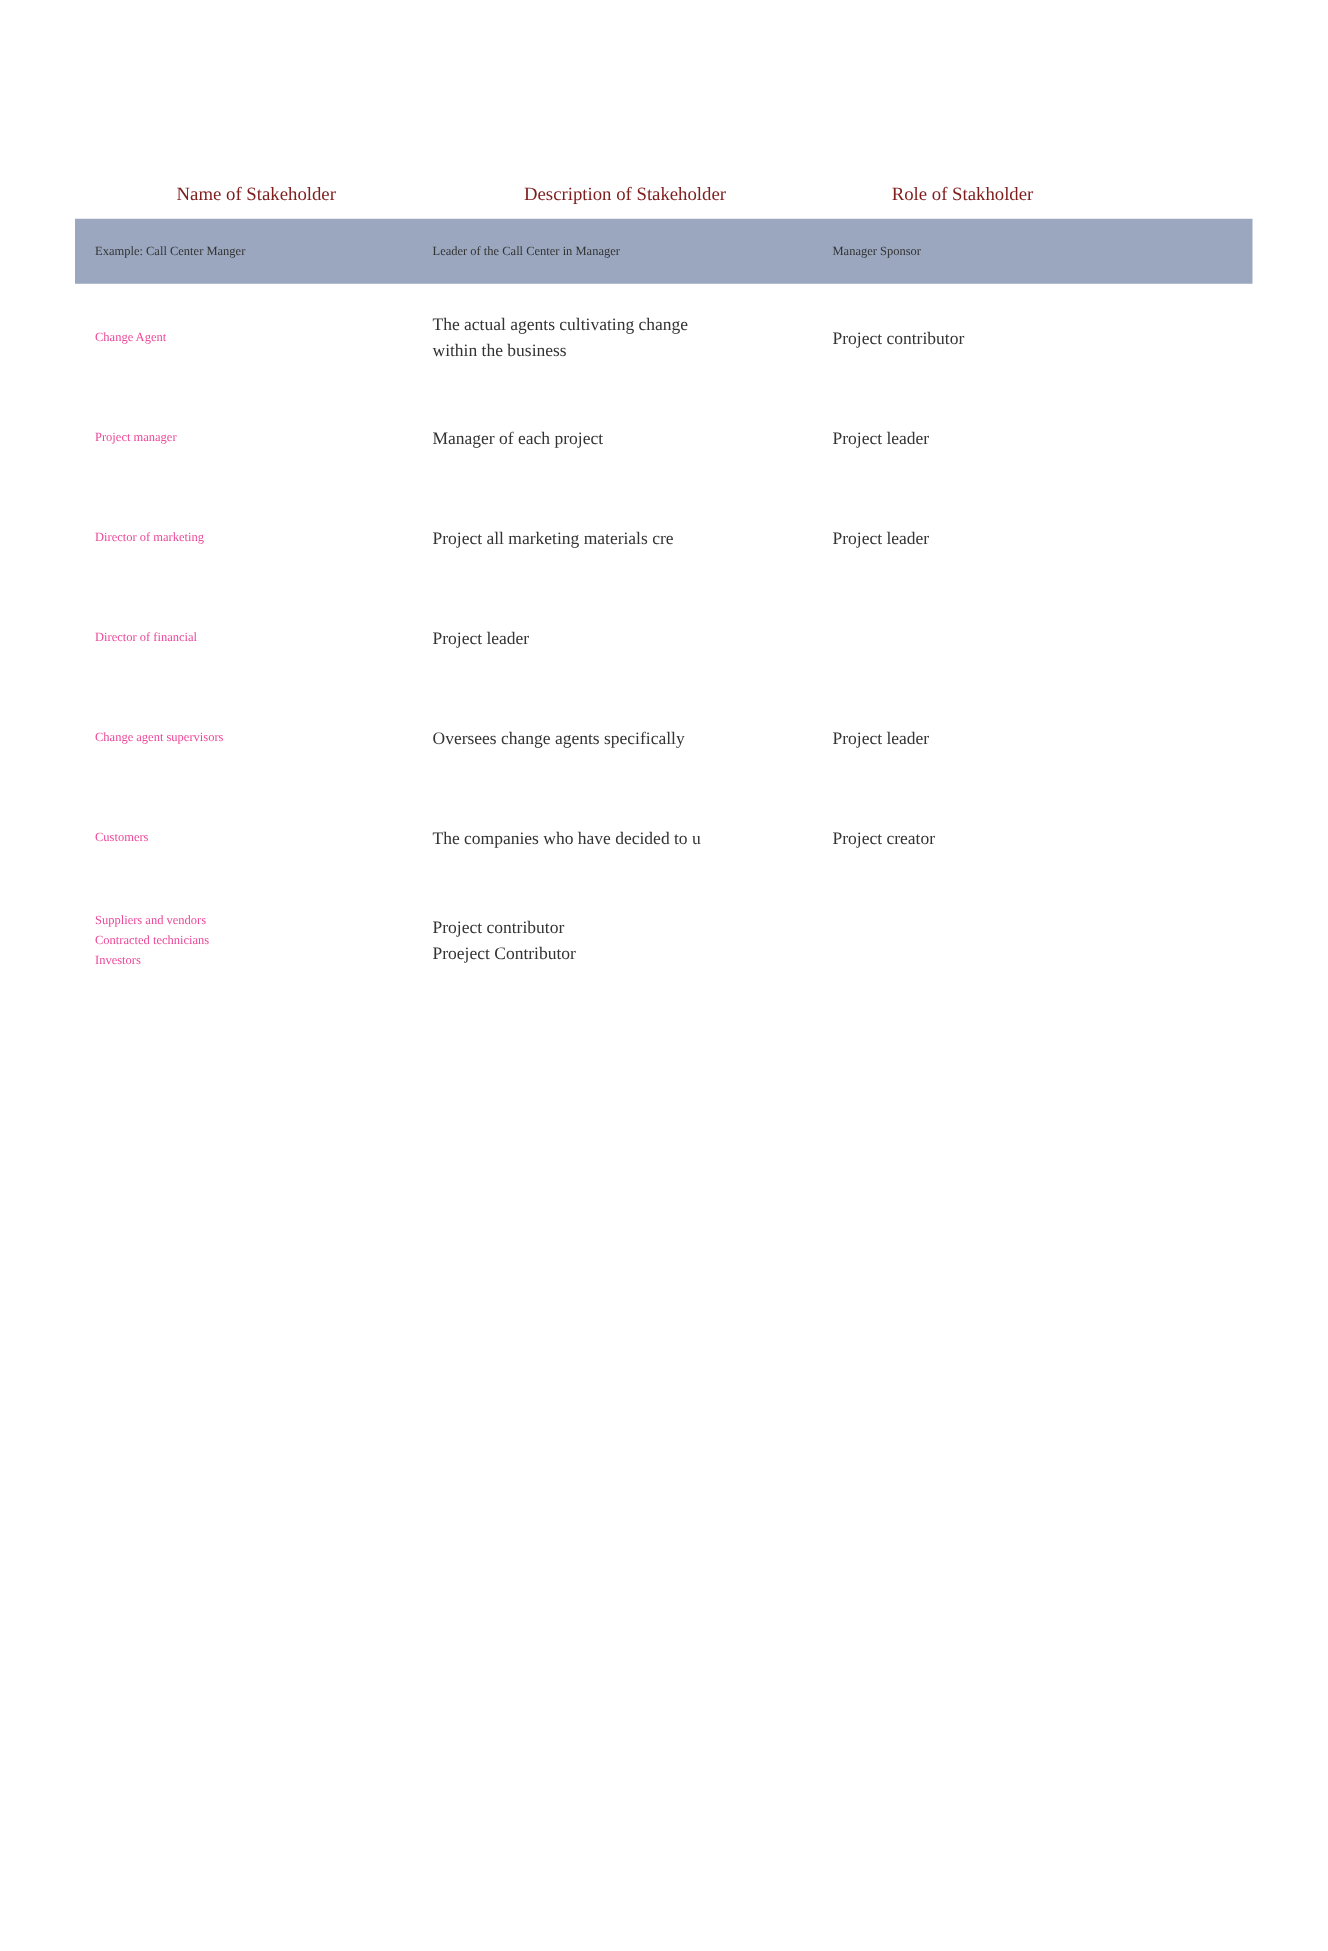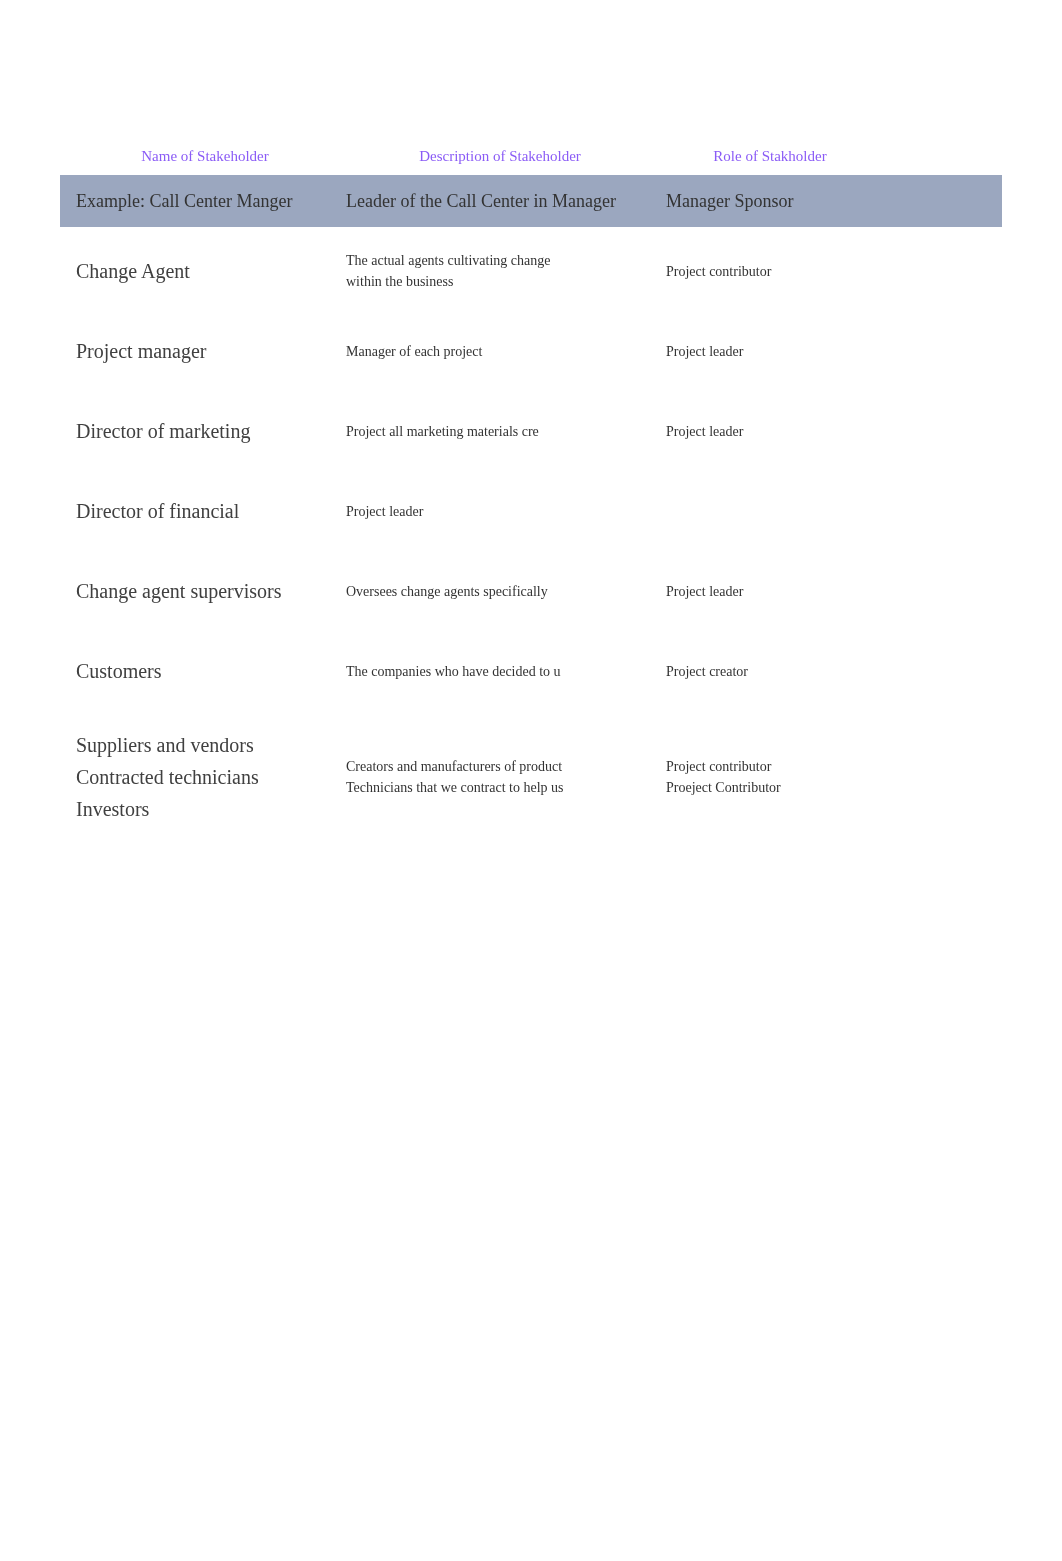--- a/index.html
+++ b/index.html
@@ -23,37 +23,37 @@
 
     .header-row {
       display: grid;
       grid-template-columns: 270px 320px 220px;
       padding: 8px 10px;
       margin-bottom: 2px;
     }
 
     .header-row .col-header {
       font-size: 15px;
-      color: #8b5cf6;
+      color: #7f1d1d;
       font-weight: normal;
       text-align: center;
     }
 
     .example-row {
       display: grid;
       grid-template-columns: 270px 320px 220px;
       background-color: #9ba7bf;
       padding: 12px 10px;
       margin-bottom: 4px;
       min-height: 52px;
       align-items: center;
     }
 
     .example-row .cell {
-      font-size: 18px;
+      font-size: 10px;
       color: #333;
       padding: 0 6px;
     }
 
     .data-row {
       display: grid;
       grid-template-columns: 270px 320px 220px;
       padding: 18px 10px;
       min-height: 80px;
       align-items: center;
@@ -61,22 +61,22 @@
     }
 
     .data-row .cell {
       font-size: 14px;
       color: #333;
       padding: 0 6px;
       line-height: 1.5;
     }
 
     .data-row .cell-name {
-      font-size: 20px;
-      color: #404040;
+      font-size: 10px;
+      color: #ec4899;
       padding: 0 6px;
       line-height: 1.6;
     }
   </style>
 </head>
 <body>
 
 <div class="page-wrapper">
   <div>
 
@@ -122,18 +122,17 @@
     </div>
 
     <div class="data-row">
       <div class="cell-name">Customers</div>
       <div class="cell">The companies who have decided to u</div>
       <div class="cell">Project creator</div>
     </div>
 
     <div class="data-row">
       <div class="cell-name">Suppliers and vendors<br>Contracted technicians<br>Investors</div>
-      <div class="cell">Creators and manufacturers of product<br>Technicians that we contract to help us</div>
       <div class="cell">Project contributor<br>Proeject Contributor</div>
     </div>
 
   </div>
 </div>
 
 </body></html>

